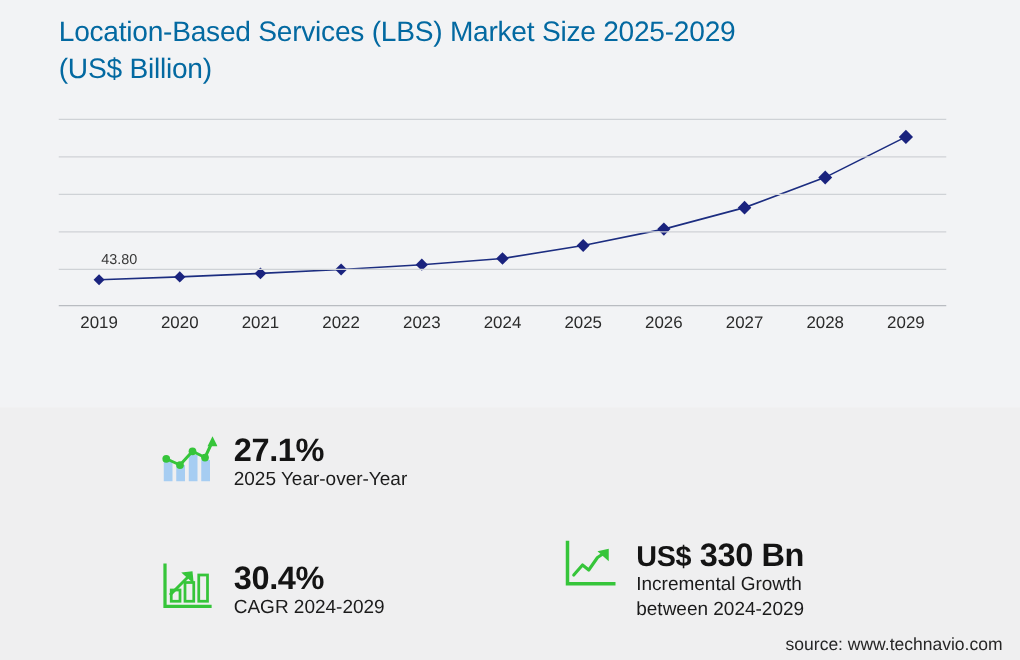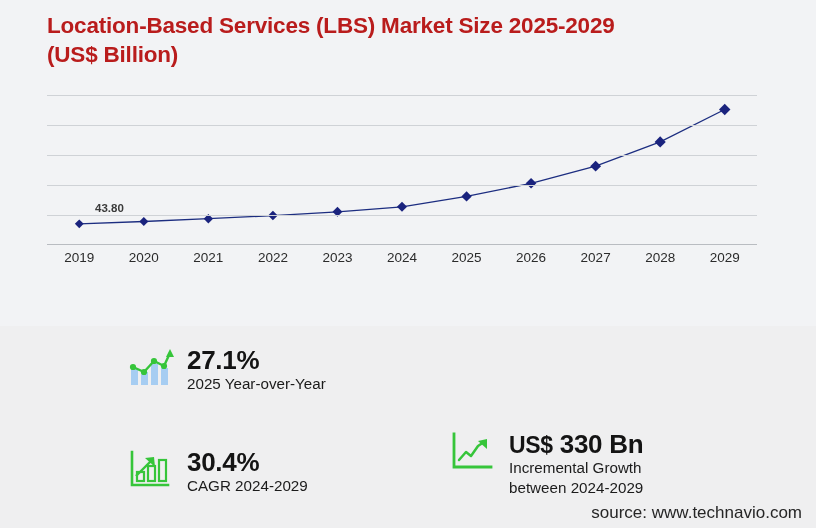--- a/index.html
+++ b/index.html
@@ -8,22 +8,22 @@
     background:#f2f3f5;
     font-family:"Liberation Sans", sans-serif;
     overflow:hidden;
     position:relative;
   }
   .wrap{position:relative;width:816px;height:528px;}
 
   
   .title{
     position:absolute;left:47px;top:12px;width:700px;
-    font-size:22.5px;font-weight:bold;line-height:1.28;
-    color:#b91c1c;letter-spacing:-0.2px;
+    font-size:22.5px;font-weight:normal;line-height:1.28;
+    color:#0369a1;letter-spacing:-0.2px;
   }
 
   
   .chart-area{position:absolute;left:0px;top:95px;width:816px;height:190px;}
   .plot{position:absolute;left:47px;top:0px;width:710px;height:150px;}
   .gridline{position:absolute;left:0;width:100%;height:1px;background:#cfd2d6;}
   .axisline{position:absolute;left:0;width:100%;height:1px;background:#b9bcc1;}
   .svg-line{position:absolute;left:0;top:0;}
   .xlabels{position:absolute;left:47px;top:155px;width:710px;height:30px;text-align:center;}
   .xlabel{
@@ -47,21 +47,21 @@
   .sub{font-size:15.2px;color:#1b1b1b;line-height:1.3;white-space:nowrap;}
   .sub.caps{font-size:15.2px;}
 
   .s1{left:128px;top:346px;}
   .s2{left:128px;top:448px;}
   .s3{left:450px;top:352px;}
   .s4{left:450px;top:430px;}
 
   .source{
     position:absolute;right:14px;bottom:5px;
-    font-size:17px;color:#262626;
+    font-size:14px;color:#262626;
   }
 </style>
 </head>
 <body>
 
 <div class="wrap">
 
   <div class="title">
     <div>Location-Based Services (LBS) Market Size 2025-2029</div>
     <div>(US$ Billion)</div>
@@ -82,21 +82,21 @@
           <polygon points="548.6363636363636,65.68903225806453 554.0763636363637,71.12903225806453 548.6363636363636,76.56903225806452 543.1963636363636,71.12903225806453" fill="#1a237e"></polygon>
           <polygon points="613.1818181818182,41.36548387096774 618.7518181818183,46.935483870967744 613.1818181818182,52.505483870967744 607.6118181818182,46.935483870967744" fill="#1a237e"></polygon>
           <polygon points="677.7272727272727,8.816129032258079 683.4272727272728,14.516129032258078 677.7272727272727,20.216129032258078 672.0272727272727,14.516129032258078" fill="#1a237e"></polygon>
         </svg>
     <div class="gridline" style="top: 120px;"></div>
         <div class="gridline" style="top: 90px;"></div>
         <div class="gridline" style="top: 60px;"></div>
         <div class="gridline" style="top: 30px;"></div>
         <div class="gridline" style="top: 0px;"></div>
         <div class="axisline" style="top: 149px;"></div>
-        <div class="dlabel" style="left: 48px; top: 106.806px; font-weight: bold;">43.80</div>
+        <div class="dlabel" style="left: 34px; top: 106.806px;">43.80</div>
       </div>
     <div class="xlabels" id="xlabels">
         <div class="xlabel" style="left: 32.2727px;">2019</div>
         <div class="xlabel" style="left: 96.8182px;">2020</div>
         <div class="xlabel" style="left: 161.364px;">2021</div>
         <div class="xlabel" style="left: 225.909px;">2022</div>
         <div class="xlabel" style="left: 290.455px;">2023</div>
         <div class="xlabel" style="left: 355px;">2024</div>
         <div class="xlabel" style="left: 419.545px;">2025</div>
         <div class="xlabel" style="left: 484.091px;">2026</div>

